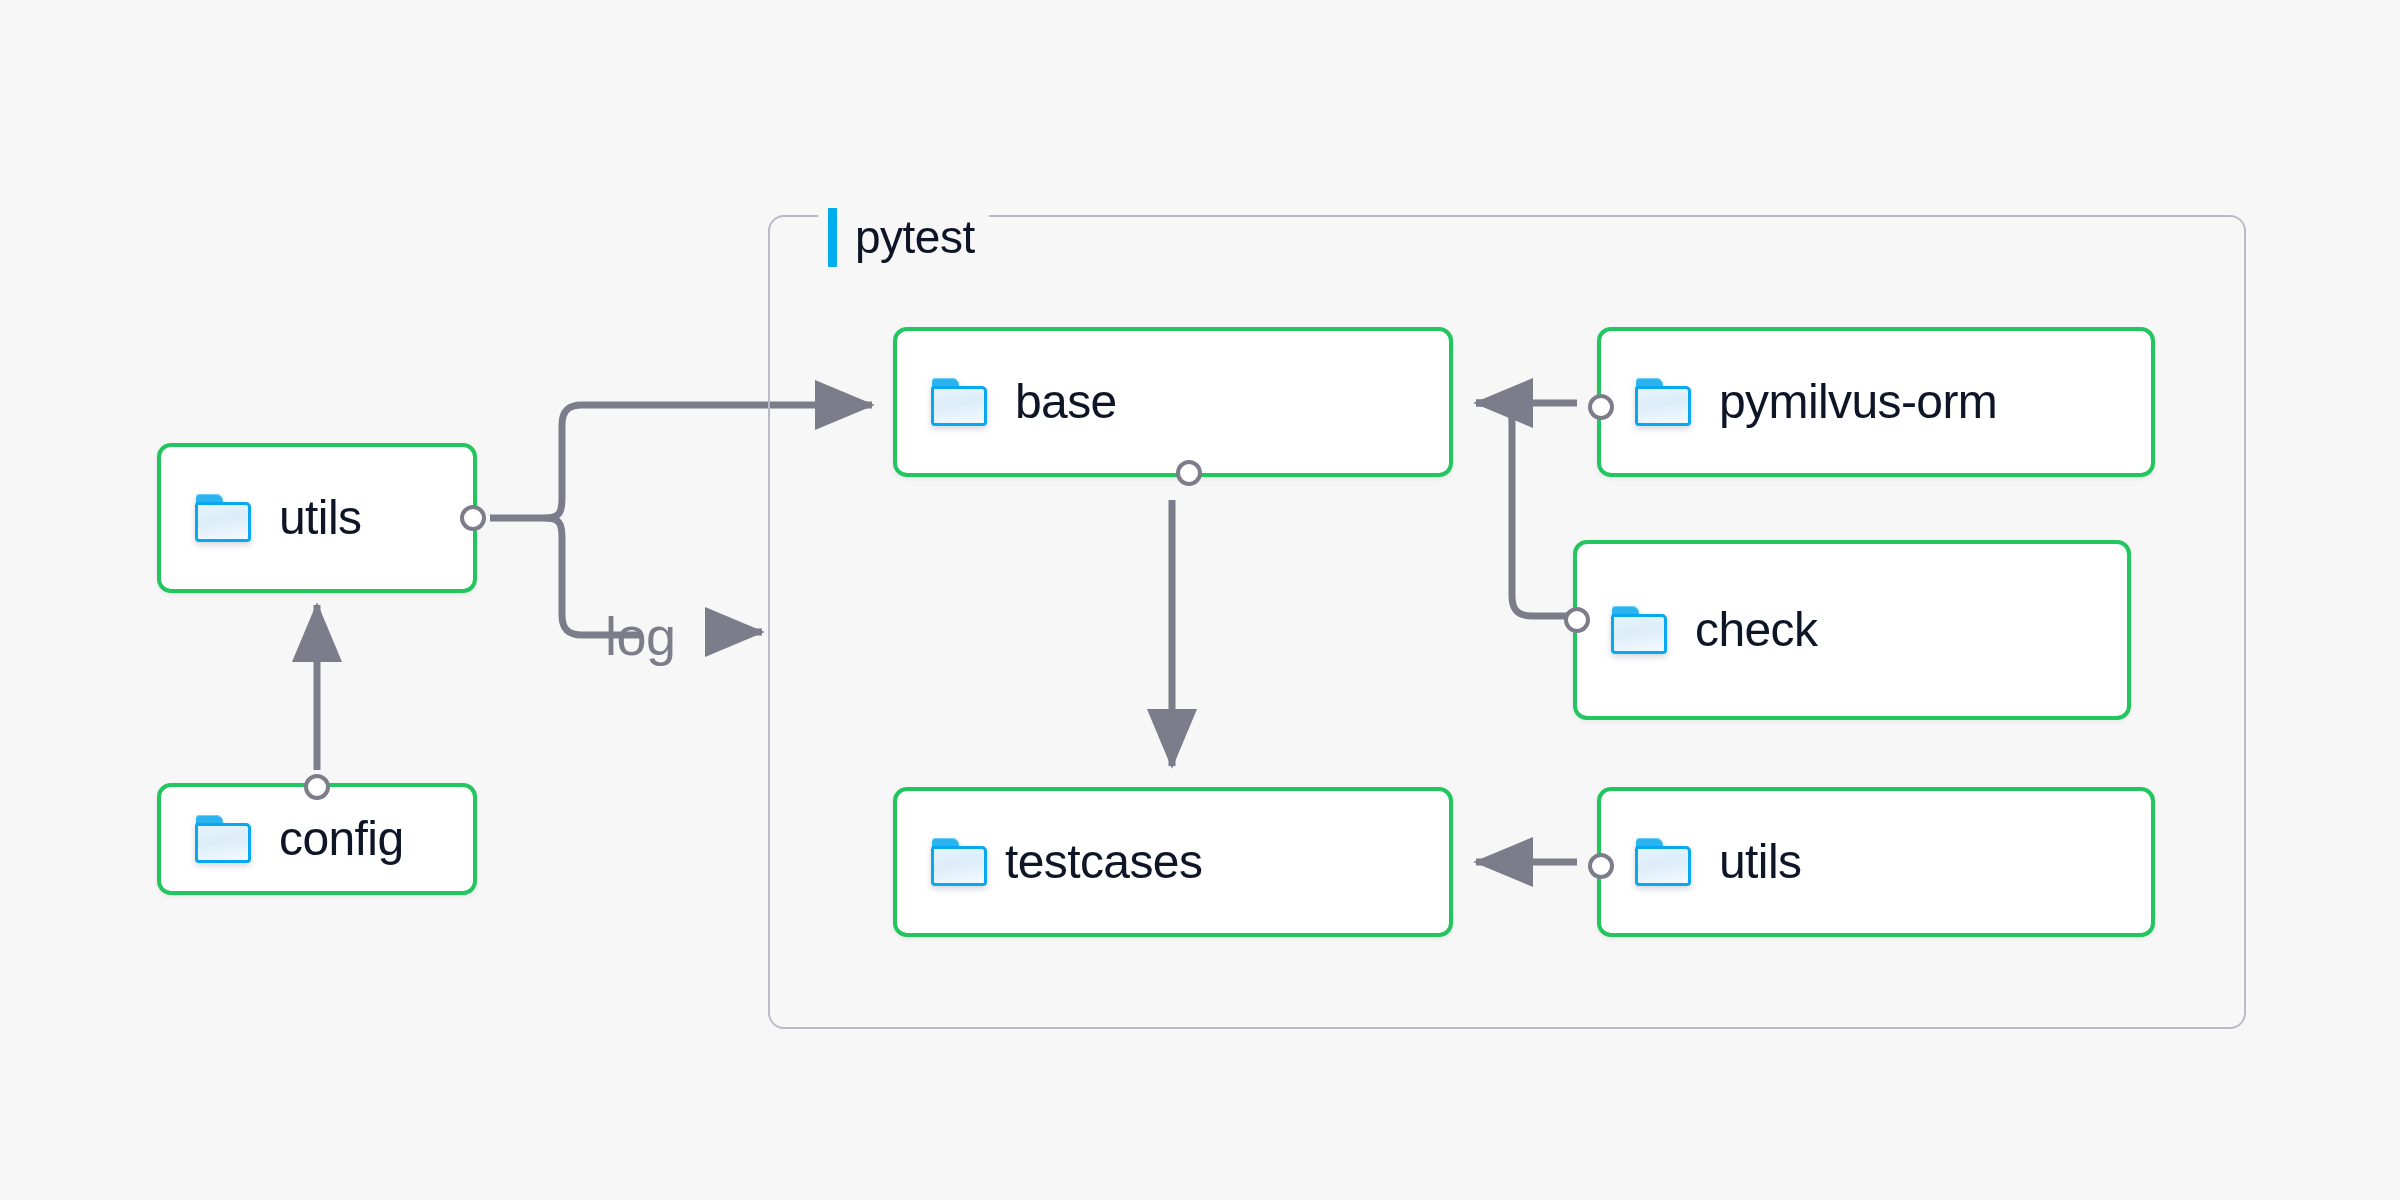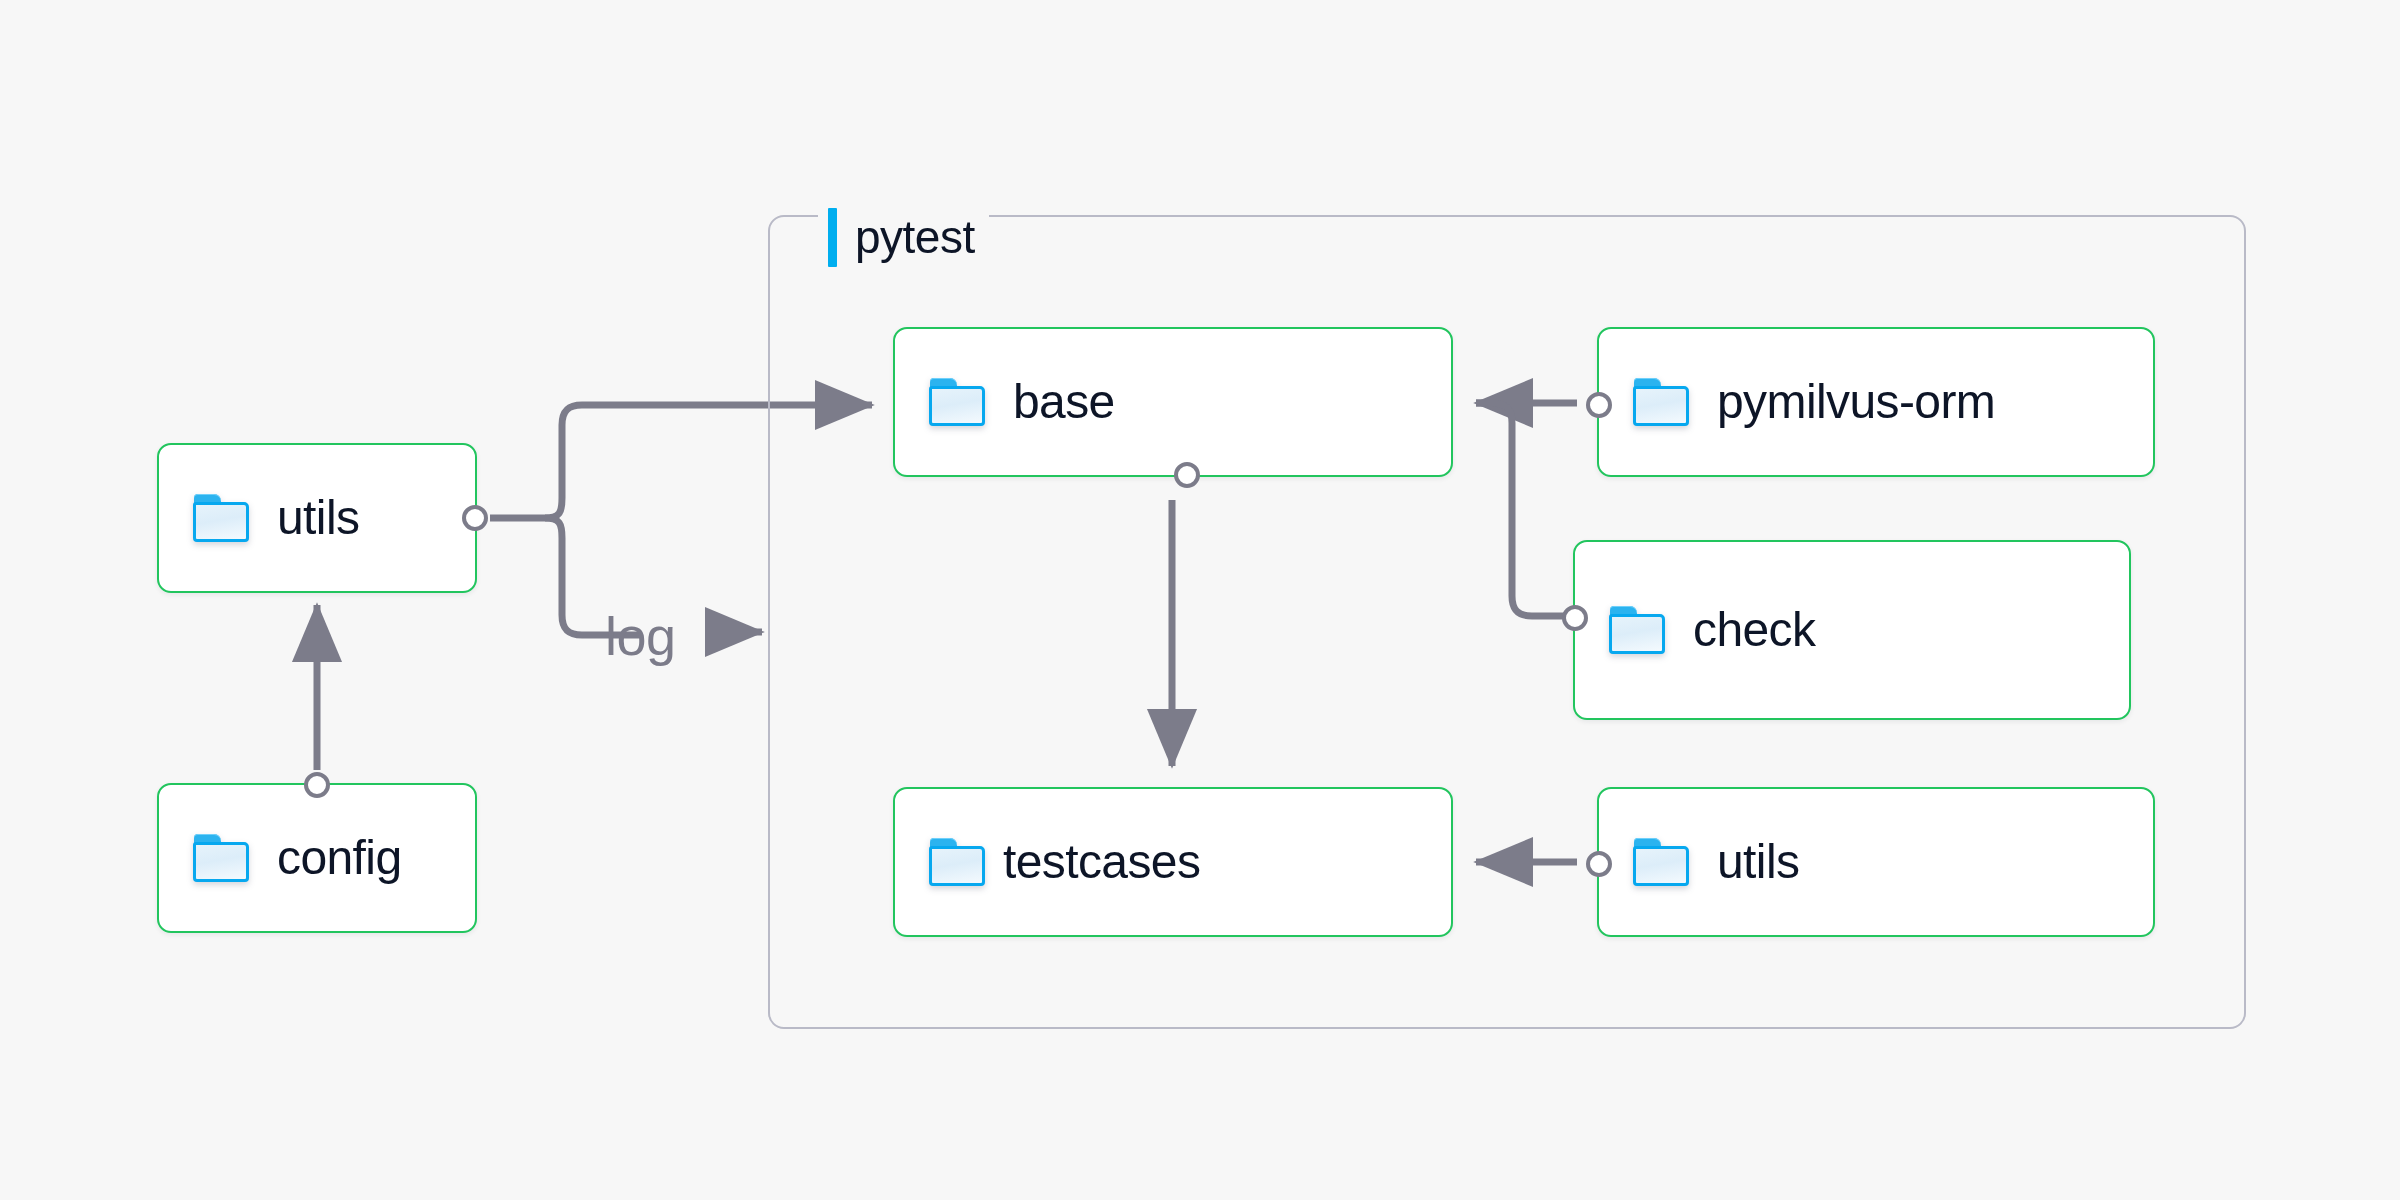--- a/index.html
+++ b/index.html
@@ -58,21 +58,21 @@
     letter-spacing: -0.5px;
     white-space: nowrap;
     line-height: 1;
   }
 
   
   .node {
     position: absolute;
     box-sizing: border-box;
     background: #ffffff;
-    border: 2px solid #22c55e;
+    border: 4px solid #22c55e;
     border-radius: 14px;
     display: flex;
     align-items: center;
     gap: 26px;
     padding-left: 34px;
     box-shadow: 0 2px 5px rgba(20, 25, 45, 0.07);
   }
   .node-label {
     font-size: 48px;
     color: #0d1527;
@@ -174,21 +174,21 @@
 
   <div class="node" style="left:157px; top:443px; width:320px; height:150px;">
     <span class="folder-icon">
       <span class="tab"></span>
         <span class="body"></span>
     </span>
     <span class="node-label">utils</span>
     <span class="port" style="right:-13px; top:50%; transform:translateY(-50%);"></span>
   </div>
 
-  <div class="node" style="left:157px; top:783px; width:320px; height:150px;">
+  <div class="node" style="left:157px; top:783px; width:320px; height:112px;">
     <span class="folder-icon">
       <span class="tab"></span>
         <span class="body"></span>
     </span>
     <span class="node-label">config</span>
     <span class="port" style="left:50%; top:-13px; transform:translateX(-50%);"></span>
   </div>
 
   <div class="node" style="left:893px; top:327px; width:560px; height:150px;">
     <span class="folder-icon">

